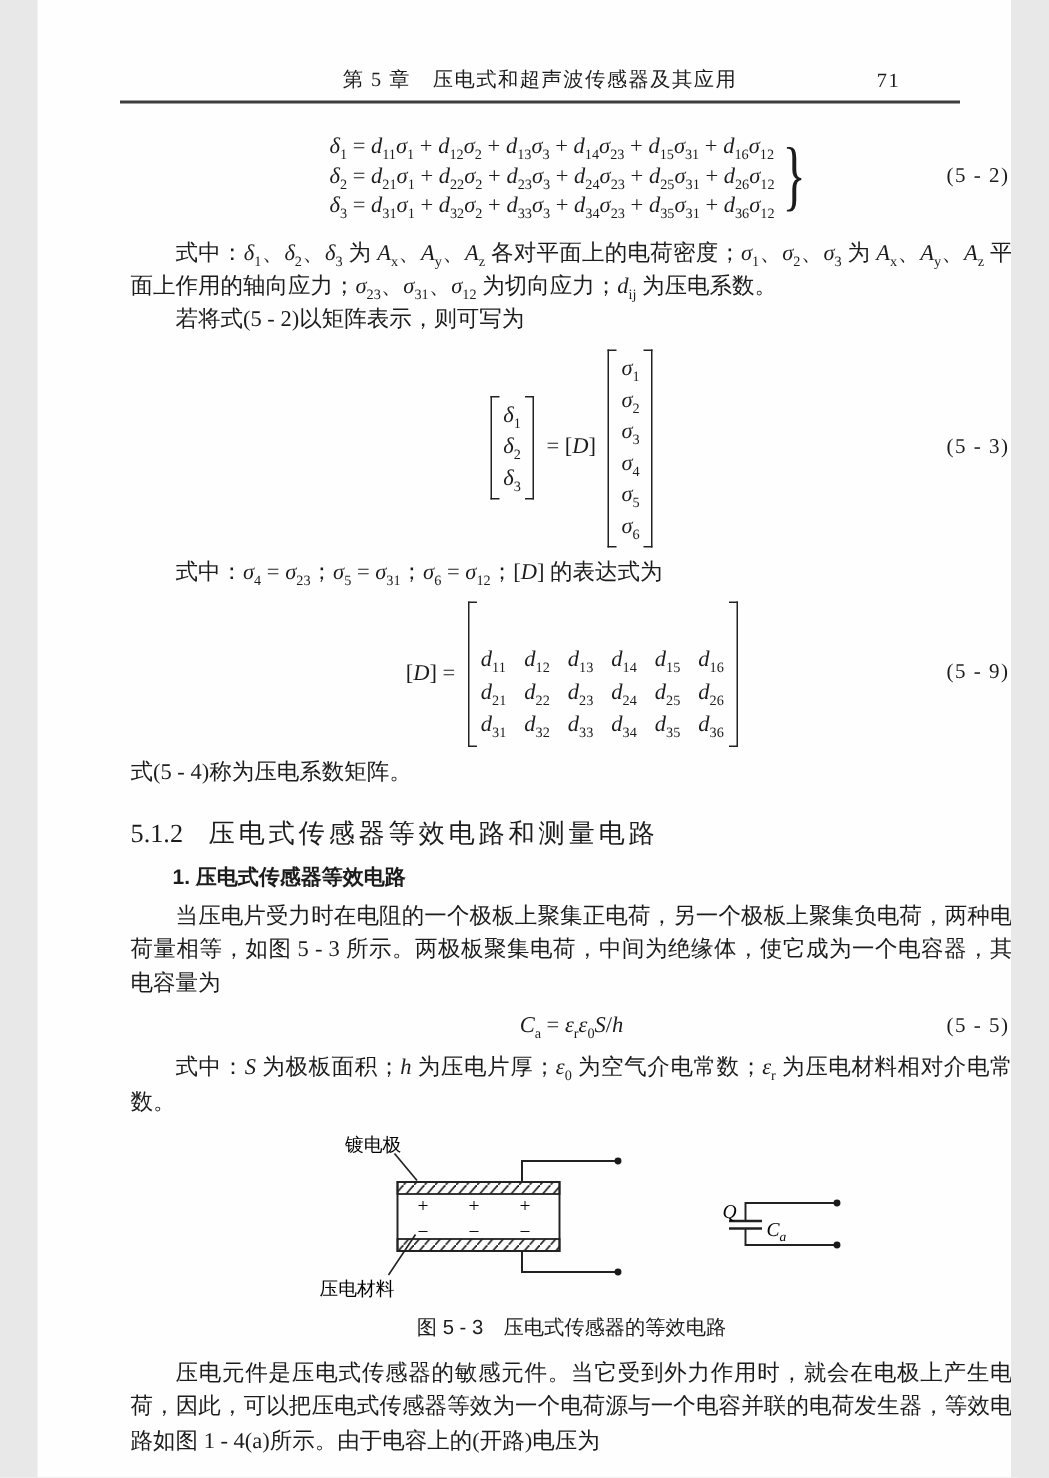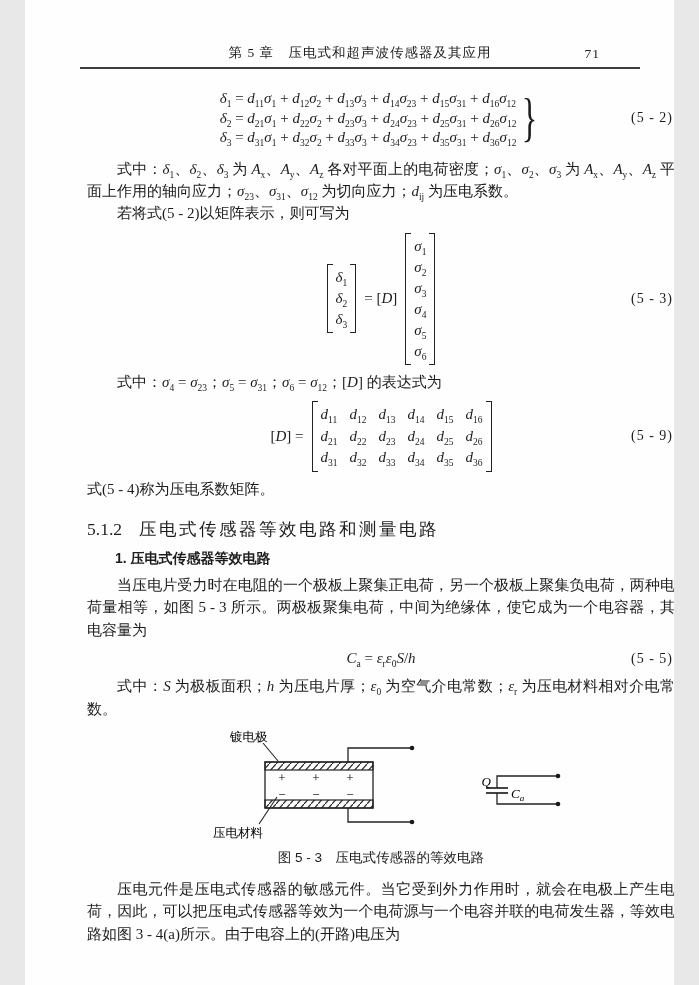--- a/index.html
+++ b/index.html
@@ -44,21 +44,21 @@
   .brace{font-size:52px;font-weight:300;display:inline-block;transform:scaleX(.62);margin-left:1px;line-height:1;}
   .p-after52{margin-top:10px;}
   .eq53{margin:8px 0 6px 0;}
   .vec{position:relative;display:inline-block;padding:3px 9px;margin:0 4px;}
   .vec::before,.vec::after{content:"";position:absolute;top:0;bottom:0;width:5px;border:1.3px solid #222;}
   .vec::before{left:0;border-right:none;}
   .vec::after{right:0;border-left:none;}
   .vec .cell{display:block;text-align:left;line-height:21px;white-space:nowrap;}
   .mid{margin:0 4px;white-space:nowrap;}
   .eq54{margin:8px 0 6px 0;}
-  .mat{display:grid;grid-template-columns:repeat(6,auto);column-gap:12px;}
+  .mat{display:grid;grid-template-columns:repeat(6,auto);column-gap:12px;margin-top:26px;}
   .mat .mcell{line-height:21.5px;white-space:nowrap;}
   .p-matrix-name{margin-top:6px;}
   
   .sec-heading{
     display:flex;align-items:baseline;gap:17px;
     margin:17px 0 0 0;
     font-size:17.5px;font-weight:normal;
   }
   .sec-heading .sec-title{letter-spacing:2.5px;}
   .sub-heading{
@@ -204,16 +204,16 @@
         <polyline points="410,69 410,80 471,80" fill="none" stroke="#222" stroke-width="1.3"></polyline>
         <circle cx="471" cy="80" r="2.3" fill="#1a1a1a"></circle>
         <line x1="399" y1="64" x2="421" y2="64" stroke="#222" stroke-width="1.7"></line>
         <line x1="399" y1="69" x2="421" y2="69" stroke="#222" stroke-width="1.7"></line>
         <text x="404" y="62" font-size="13" font-style="italic" text-anchor="end">Q</text>
         <text x="424" y="74" font-size="13" font-style="italic"><tspan>C</tspan><tspan dy="3" font-size="9">a</tspan></text>
       </svg>
       <div class="fig-caption">图 5 - 3　压电式传感器的等效电路</div>
     </div>
 
-    <p class="indent p-last">压电元件是压电式传感器的敏感元件。当它受到外力作用时，就会在电极上产生电荷，因此，可以把压电式传感器等效为一个电荷源与一个电容并联的电荷发生器，等效电路如图 3 - 4(a)所示。由于电容上的(开路)电压为</p>
+    <p class="indent p-last">压电元件是压电式传感器的敏感元件。当它受到外力作用时，就会在电极上产生电荷，因此，可以把压电式传感器等效为一个电荷源与一个电容并联的电荷发生器，等效电路如图 1 - 4(a)所示。由于电容上的(开路)电压为</p>
 
   </div>
 </div>
 
 </body></html>

